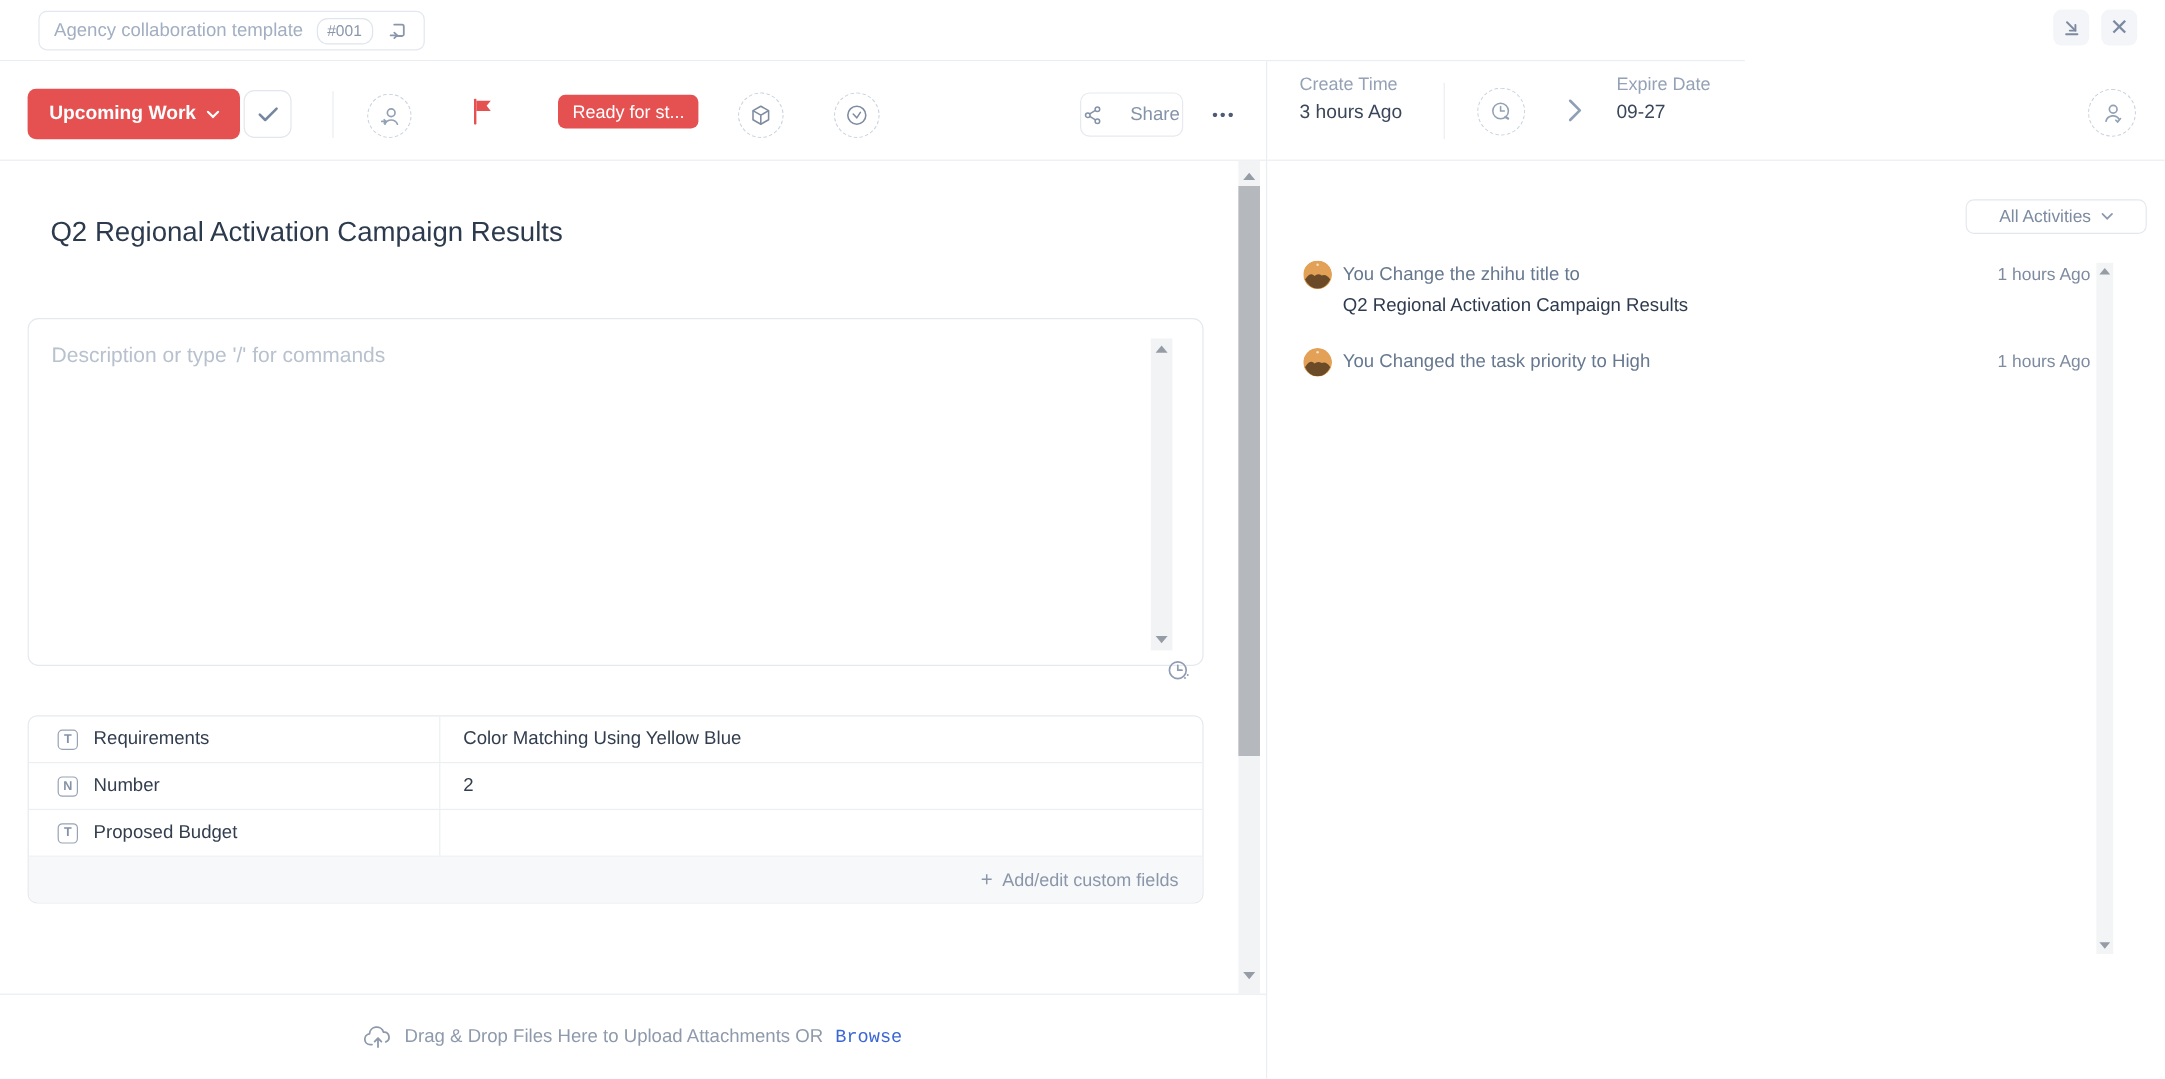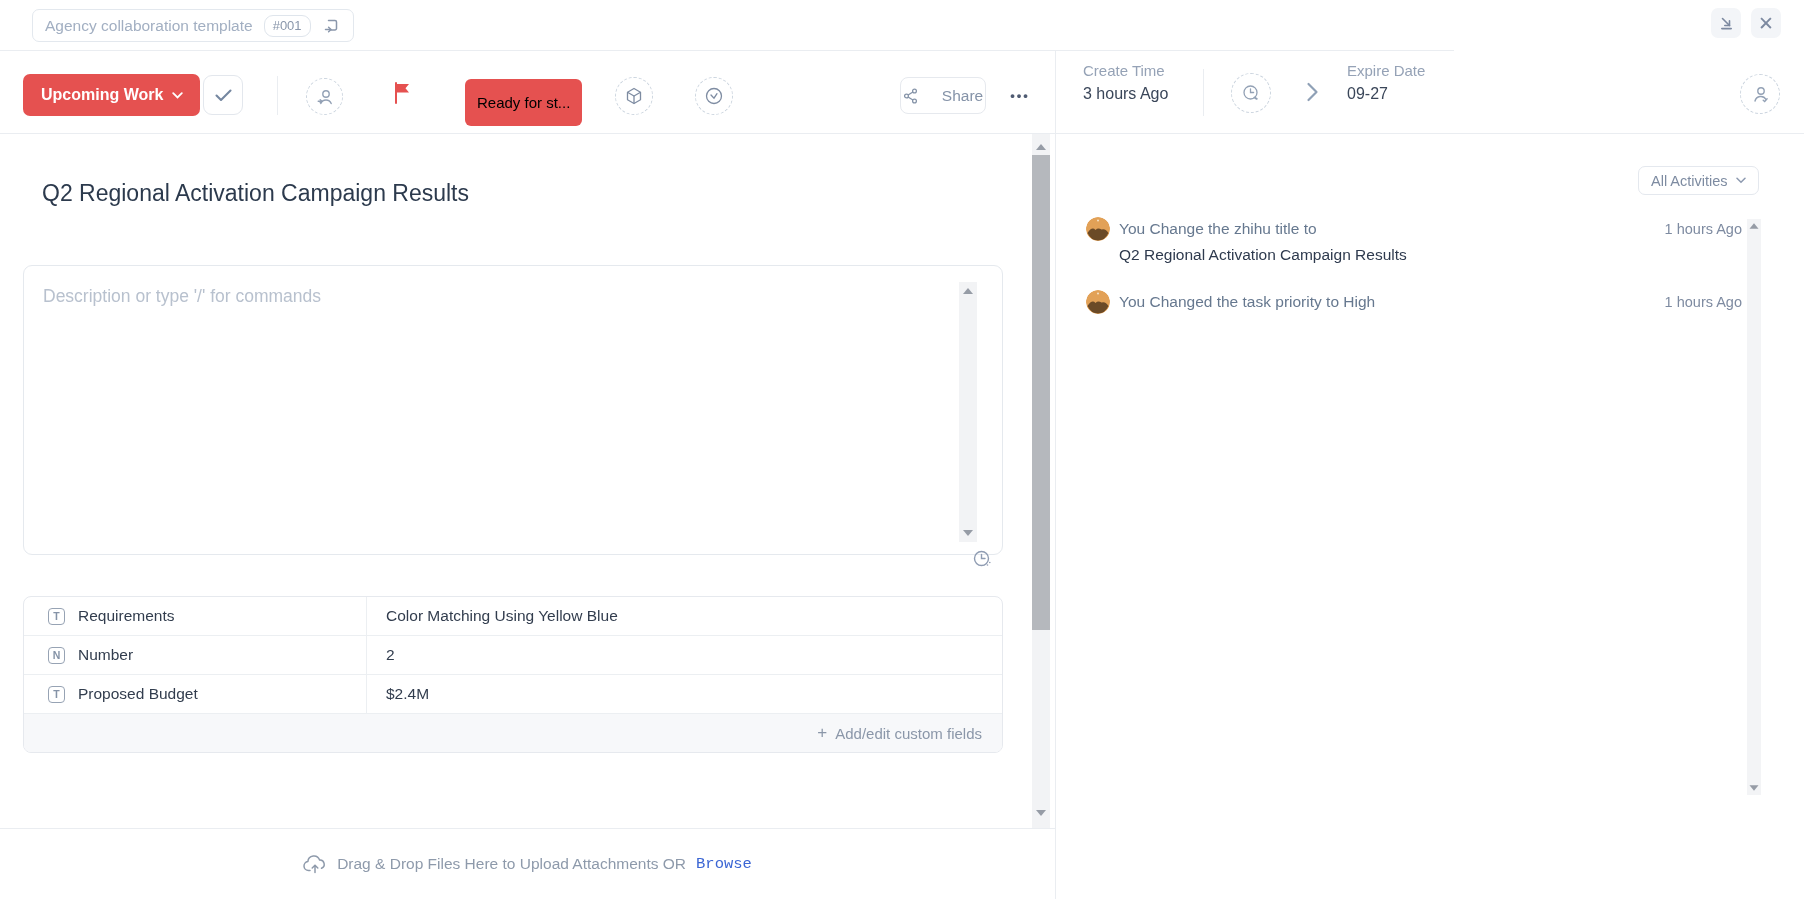--- a/index.html
+++ b/index.html
@@ -26,22 +26,22 @@
   #status-btn { left:23px; top:23px; height:42px; display:flex; align-items:center; gap:9px;
     padding:0 17px 0 18px; background:#e55150; border-radius:7px; cursor:pointer; }
   #status-btn .lbl { color:#fff; font-size:16px; font-weight:600; }
   #done-btn { left:203px; top:24px; width:40px; height:40px; border:1px solid #e3e7ed; border-radius:9px;
     background:#fff; display:flex; align-items:center; justify-content:center; cursor:pointer; }
   .tb-divider { left:277px; top:25px; width:1px; height:39px; background:#eaedf1; }
   .dash-circle { border:1px dashed #ccd5df; border-radius:50%; display:flex; align-items:center;
     justify-content:center; background:#fff; cursor:pointer; }
   #assignee-circle { left:306px; top:27px; width:37px; height:37px; }
   #flag-icon { left:394px; top:31px; }
-  #status-badge { left:465px; top:28px; height:47px; display:flex; align-items:center; padding:0 12px;
-    background:#e55150; border-radius:6px; color:#000000; font-size:15px; cursor:pointer; }
+  #status-badge { left:465px; top:28px; height:28px; display:flex; align-items:center; padding:0 12px;
+    background:#e55150; border-radius:6px; color:#ffffff; font-size:15px; cursor:pointer; }
   #cube-circle { left:615px; top:26px; width:38px; height:38px; }
   #vcircle { left:695px; top:26px; width:38px; height:38px; }
   #share-btn { left:900px; top:26px; width:86px; height:37px; border:1px solid #e6e9ee; border-radius:8px;
     background:#fff; display:flex; align-items:center; justify-content:center; gap:24px; cursor:pointer; }
   #share-btn .lbl { font-size:15.5px; color:#8593a8; }
   #more-btn { left:999px; top:26px; width:42px; height:37px; display:flex; align-items:center;
     justify-content:center; color:#4f5b72; font-size:13px; letter-spacing:2px; font-weight:700; cursor:pointer; }
 
   
   #panel-divider { left:1055px; top:51px; width:1px; height:848px; background:#eaedf1; }
@@ -86,21 +86,21 @@
   #fields-footer .plus { font-size:17px; color:#8b97a9; }
   #fields-footer .txt { font-size:15px; color:#8b97a9; }
 
   #main-scrollbar { left:1032px; top:134px; width:18px; height:694px; }
   #main-sb-up { left:4px; top:10px; }
   #main-sb-thumb { left:0; top:21px; width:18px; height:475px; background:#b5b8bd; }
   #main-sb-down { left:4px; top:676px; }
 
   
   #allact-btn { left:1638px; top:166px; height:29px; display:flex; align-items:center; gap:8px;
-    padding:0 12px; border:1px solid #e4e8ee; border-radius:7px; background:#fff; cursor:pointer; }
+    padding:0 27px; border:1px solid #e4e8ee; border-radius:7px; background:#fff; cursor:pointer; }
   #allact-btn .lbl { font-size:14.5px; color:#7d8ba1; }
   .avatar { width:24px; height:24px; border-radius:50%; overflow:hidden; }
   .act-line1 { font-size:15.5px; color:#66788f; }
   .act-line2 { font-size:15.5px; color:#2e3a4e; }
   .act-time { font-size:14.5px; color:#7e8ba1; }
   #panel-scrollbar { left:1747px; top:219px; width:14px; height:576px; background:#f3f4f6;
     display:flex; flex-direction:column; align-items:center; justify-content:space-between; padding:4px 0; }
 
   
   #attach-bar { left:0; top:828px; width:1055px; height:71px; border-top:1px solid #eaedf1;
@@ -264,23 +264,20 @@
       </div>
       <div class="f-value">
         <span>2</span>
       </div>
     </div>
     <div class="f-row">
       <div class="f-label">
         <span class="boxed-letter">T</span>
         <span class="txt">Proposed Budget</span>
       </div>
-      <div class="f-value">
-        <span>$2.4M</span>
-      </div>
     </div>
     <div id="fields-footer">
       <span class="plus">+</span>
       <span class="txt">Add/edit custom fields</span>
     </div>
   </div>
 
   <div id="main-scrollbar" class="abs sb-track">
     <div id="main-sb-up" class="abs tri-up"></div>
     <div id="main-sb-thumb" class="abs"></div>

